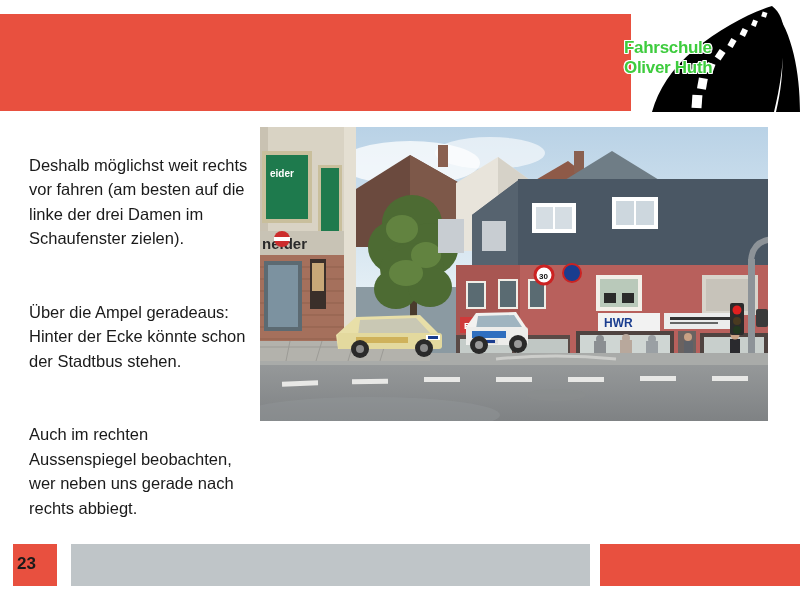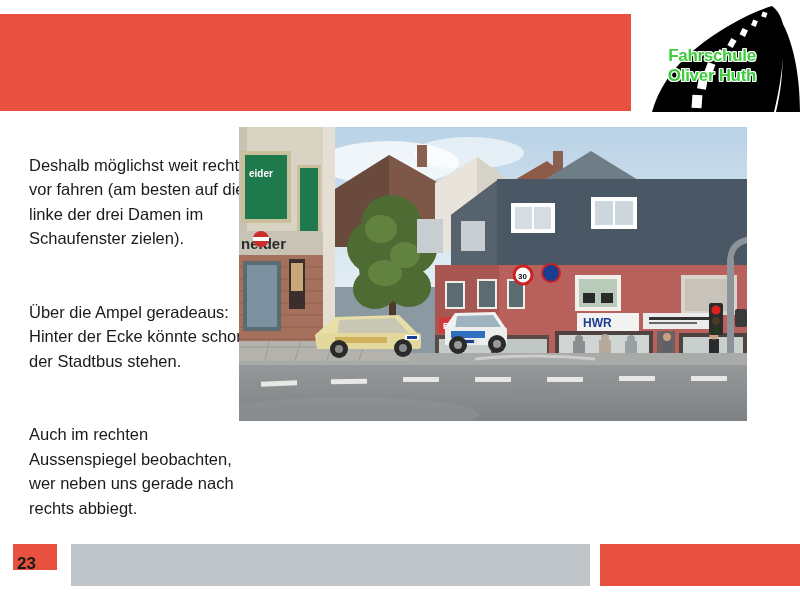--- a/index.html
+++ b/index.html
@@ -51,23 +51,23 @@
     position: absolute;
     left: 624px;
     top: 2px;
     width: 176px;
     height: 112px;
   }
   .logo svg { display: block; }
   .logo-text {
     position: absolute;
     left: 0;
-    top: 44px;
+    top: 36px;
     width: 176px;
-    text-align: center;
+    text-align: left;
     font-family: "Liberation Sans", sans-serif;
     font-weight: bold;
     font-size: 17px;
     line-height: 20px;
     color: #3ecc3e;
     letter-spacing: -0.3px;
     text-shadow:
        1px  0   0 #ffffff,
       -1px  0   0 #ffffff,
        0    1px 0 #ffffff,
@@ -91,36 +91,36 @@
     line-height: 24.6px;
     color: #1a1a1a;
     white-space: pre-line;
   }
   .body-para { margin: 0 0 24px 0; white-space: pre-line; }
   .body-para:last-child { margin-bottom: 0; }
 
   
   .photo {
     position: absolute;
-    left: 239px;
+    left: 260px;
     top: 127px;
     width: 508px;
     height: 294px;
     overflow: hidden;
     background: #8b9aa2;
   }
   .photo svg { display: block; }
 
   
   .footer-pagebox {
     position: absolute;
     left: 13px;
     top: 544px;
     width: 44px;
-    height: 26px;
+    height: 42px;
     background: #e8503f;
   }
   .footer-pagenum {
     position: absolute;
     left: 4px;
     top: 10px;
     font-family: "Liberation Sans", sans-serif;
     font-weight: bold;
     font-size: 17px;
     color: #1a1a1a;

